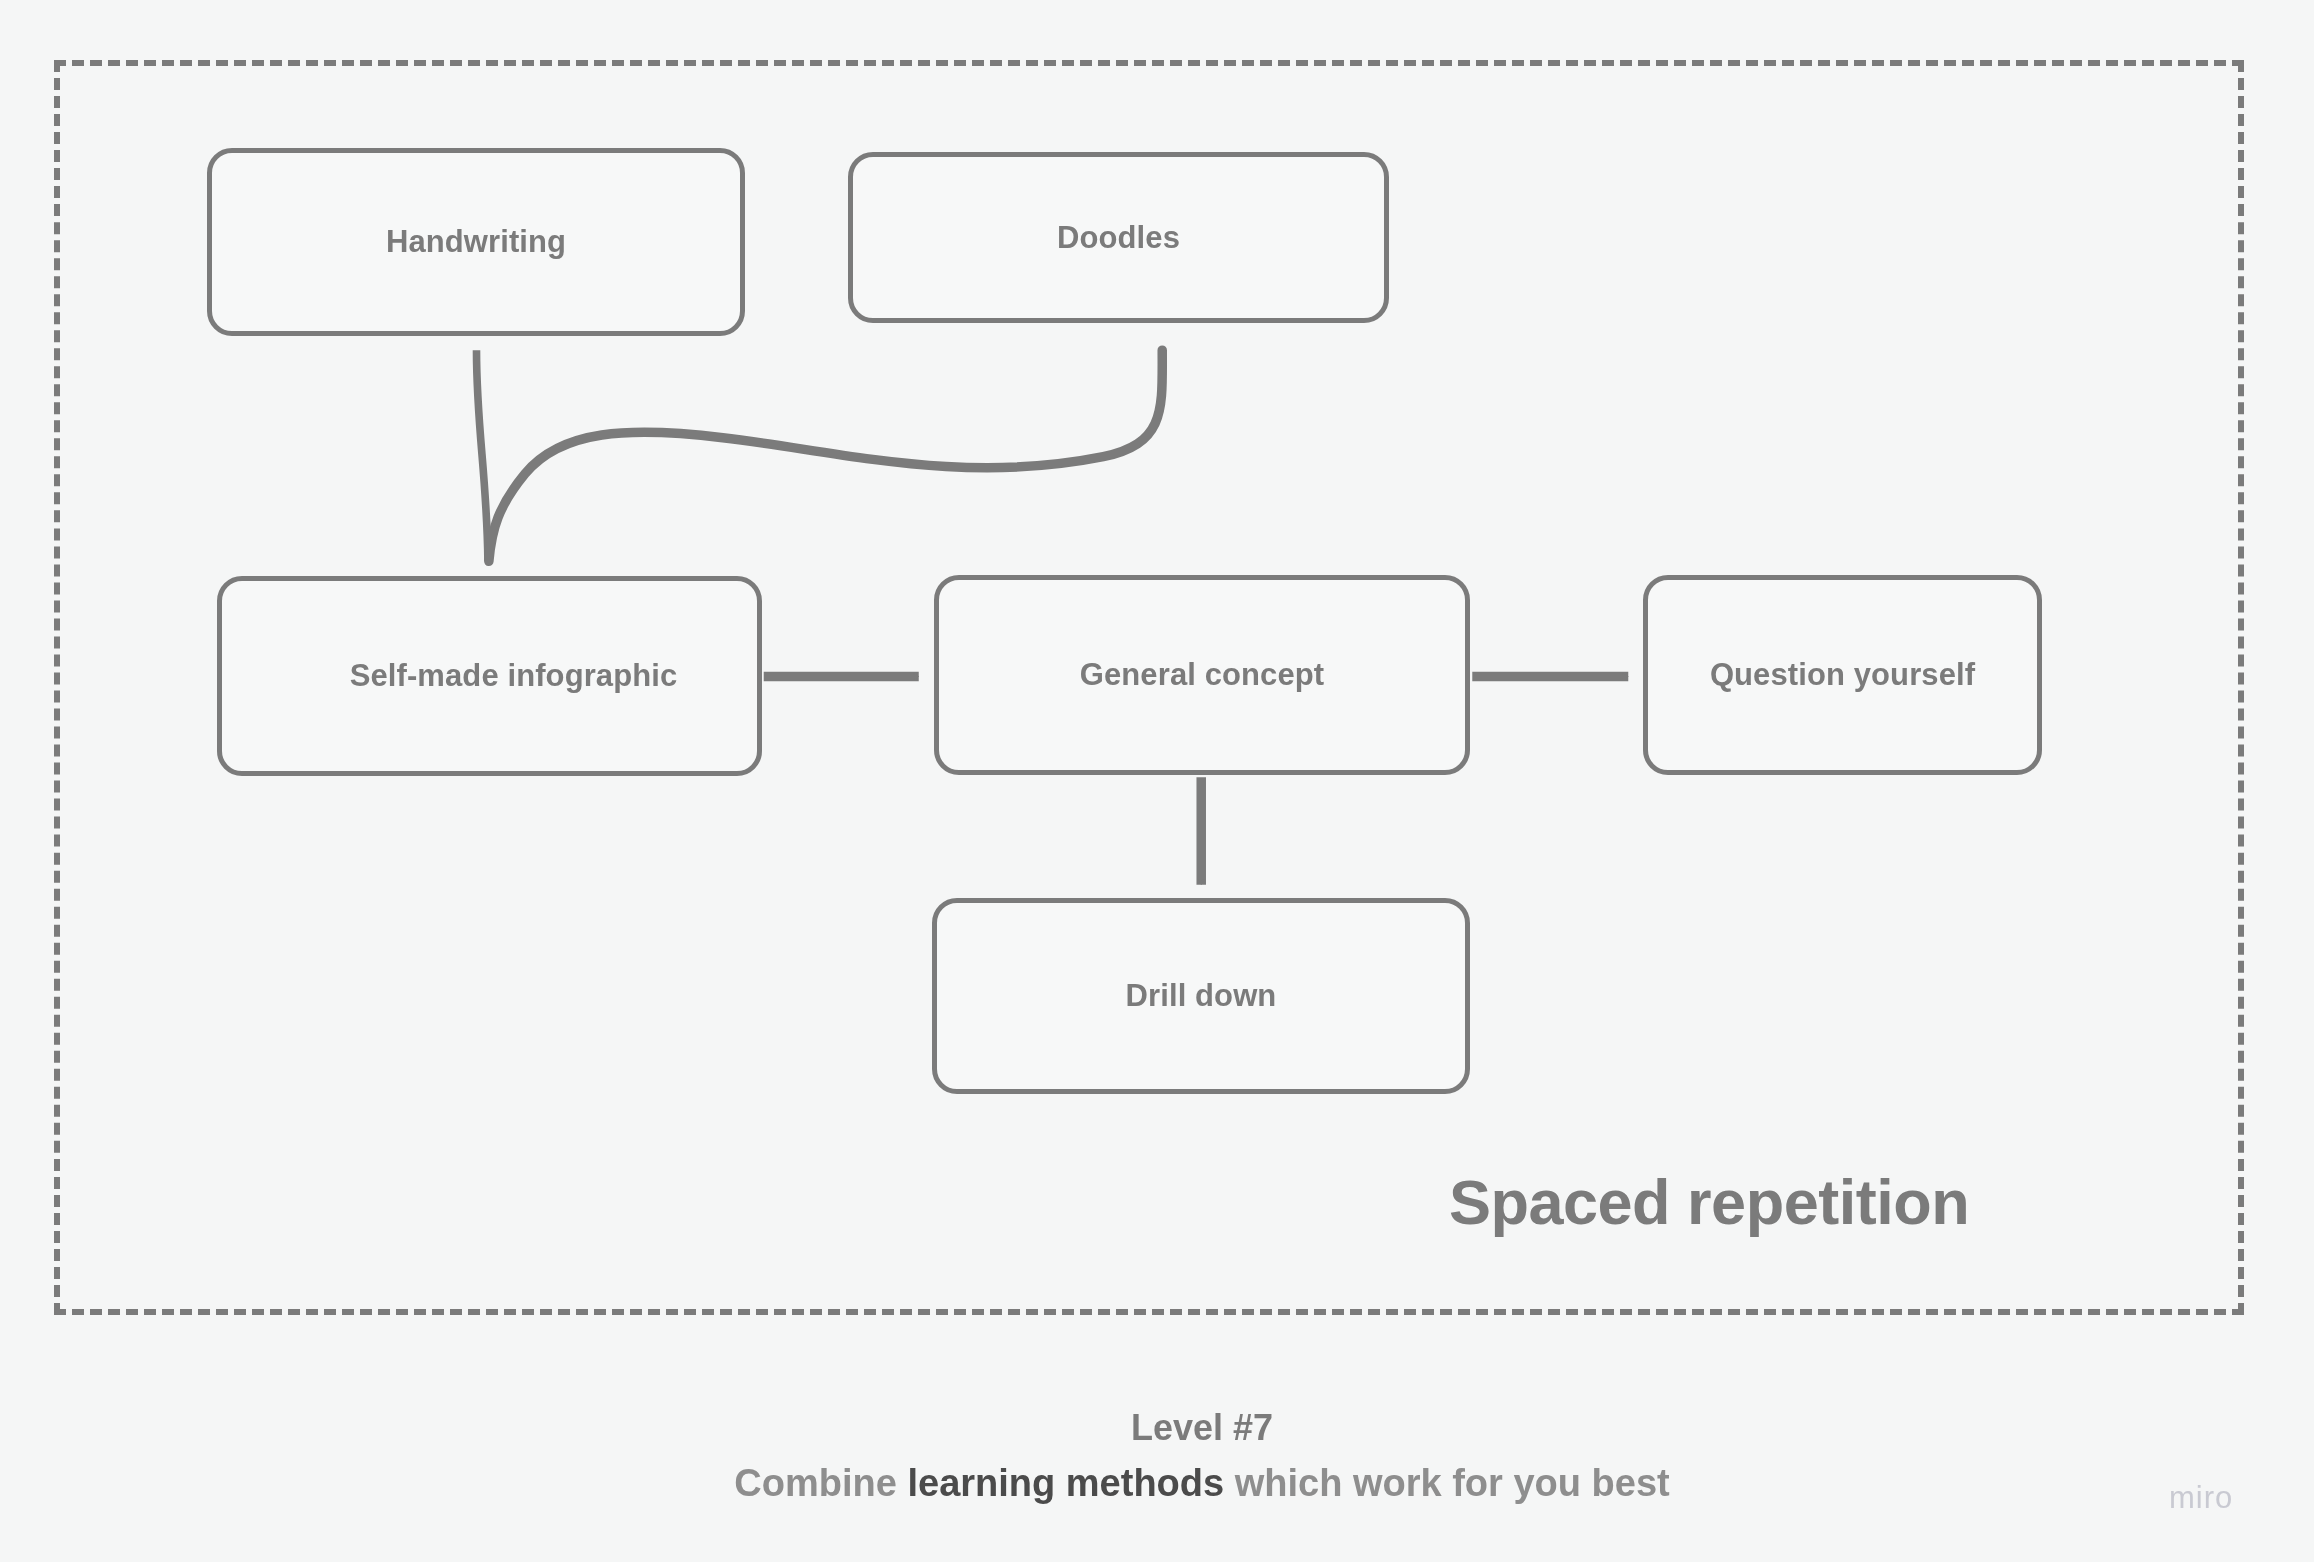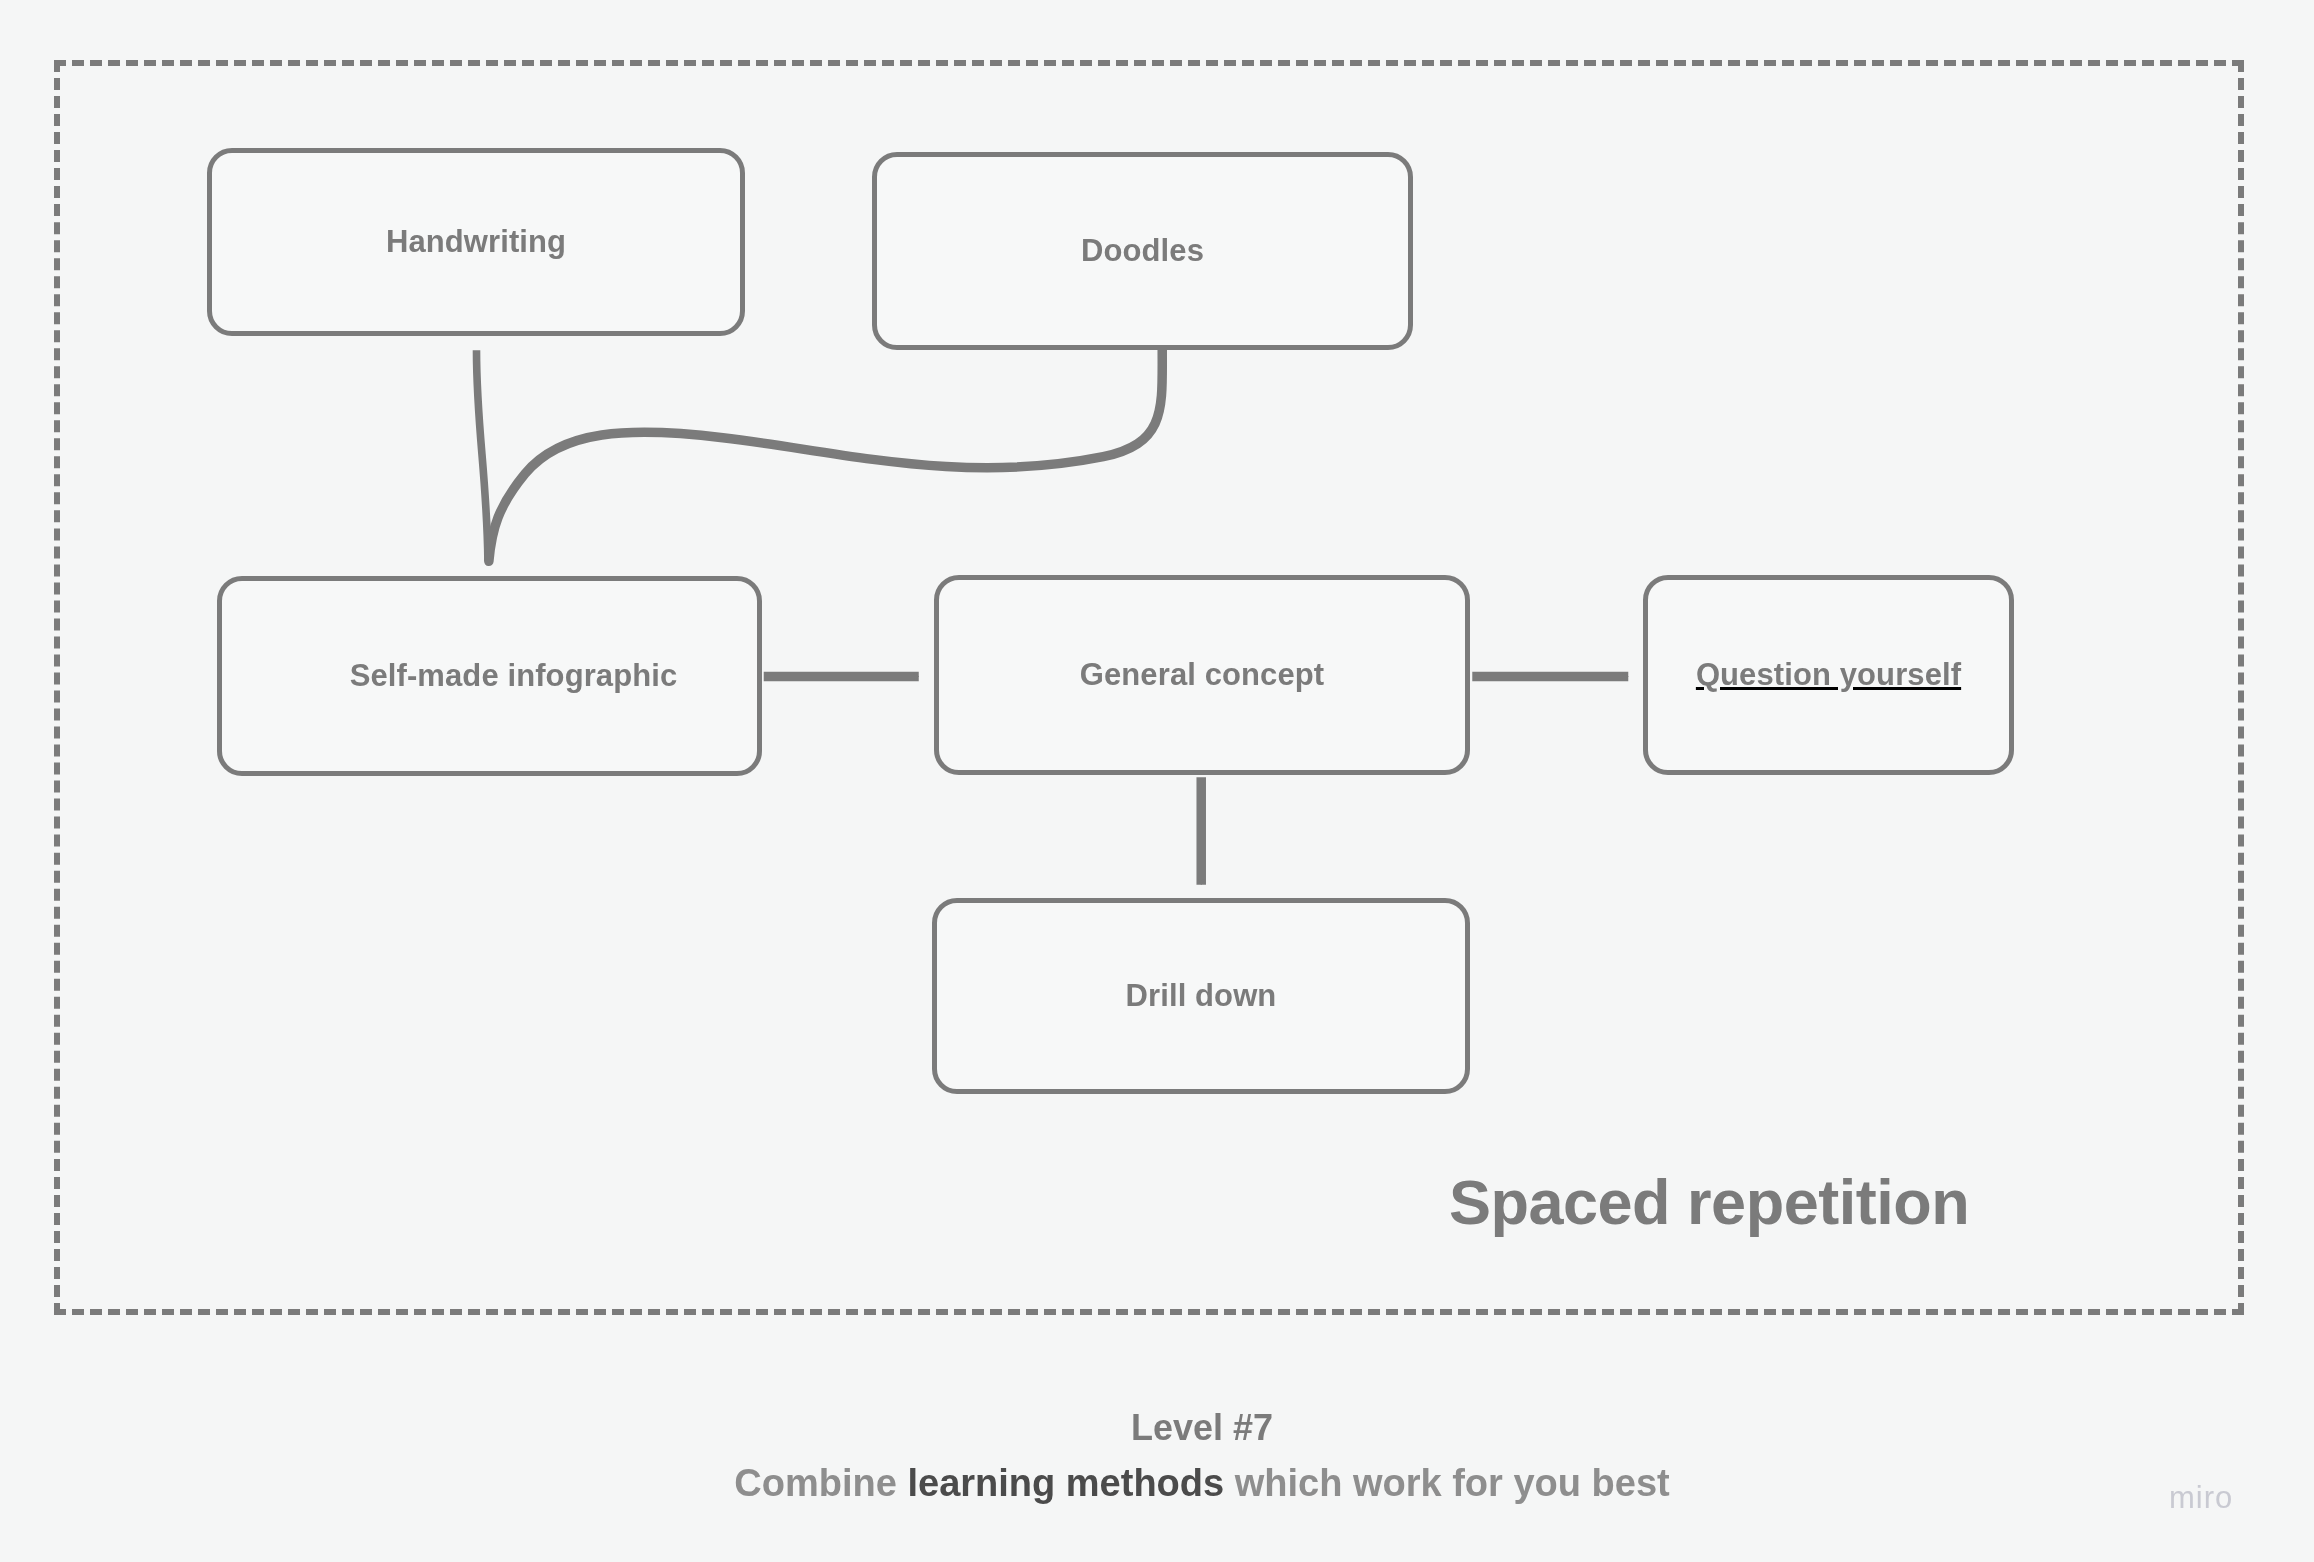--- a/index.html
+++ b/index.html
@@ -64,24 +64,24 @@
   .node-label {
     font-size: 31px;
     font-weight: bold;
     color: #7b7b7b;
     letter-spacing: 0.1px;
     text-align: center;
     white-space: nowrap;
   }
 
   #node-handwriting        { left: 207px;  top: 148px;  width: 538px;  height: 188px; }
-  #node-doodles            { left: 872px;  top: 152px;  width: 541px;  height: 198px; }
+  #node-doodles            { left: 848px;  top: 152px;  width: 541px;  height: 171px; }
   #node-self-made          { left: 217px;  top: 576px;  width: 545px;  height: 200px; padding-left: 48px; }
   #node-general-concept    { left: 934px;  top: 575px;  width: 536px;  height: 200px; }
-  #node-question-yourself  { left: 1643px; top: 575px;  width: 371px;  height: 200px; text-decoration: underline; }
+  #node-question-yourself  { left: 1643px; top: 575px;  width: 399px;  height: 200px; }
   #node-drill-down         { left: 932px;  top: 898px;  width: 538px;  height: 196px; }
 
   
   #connectors {
     position: absolute;
     left: 0; top: 0;
     width: 2314px;
     height: 1563px;
     pointer-events: none;
   }

